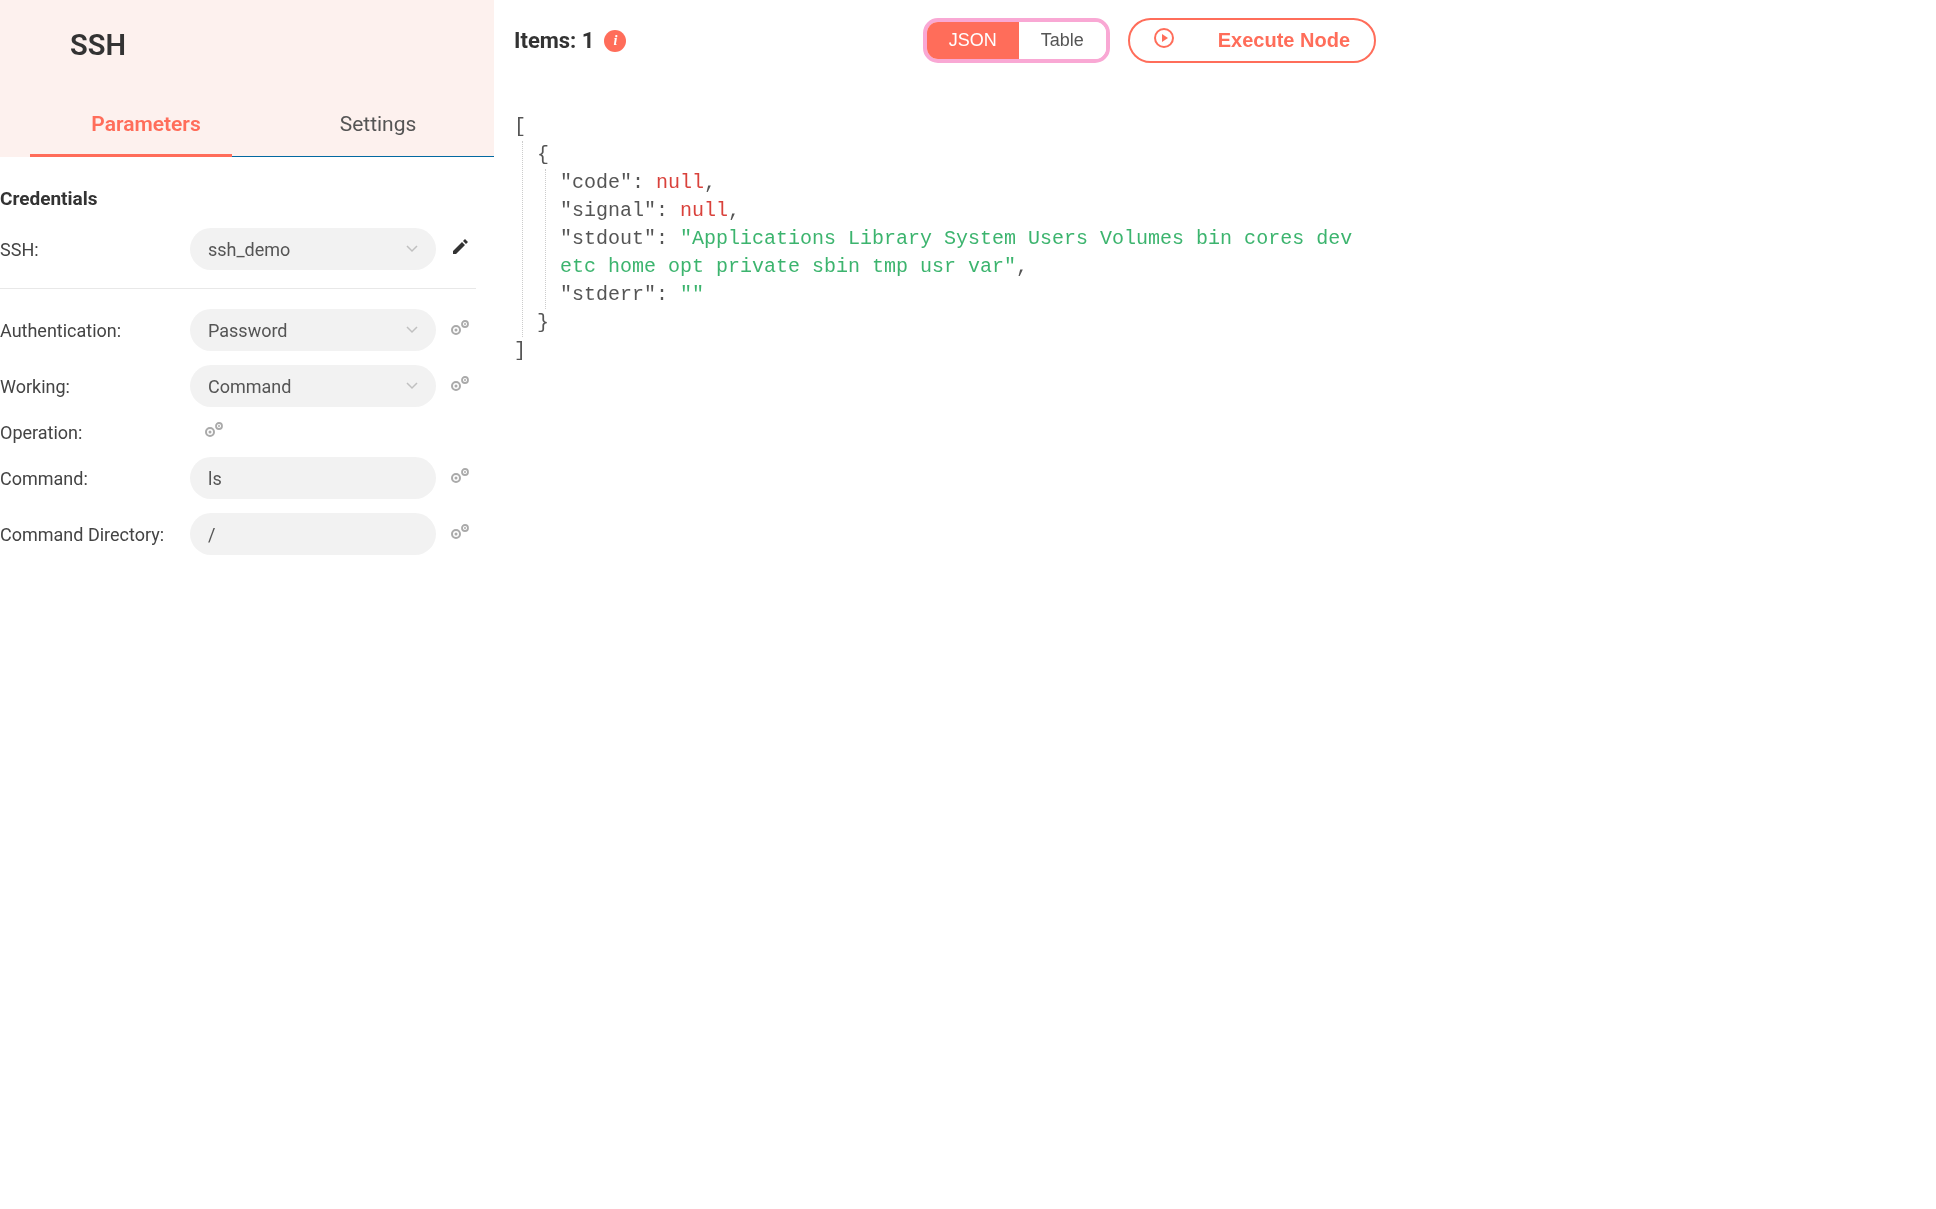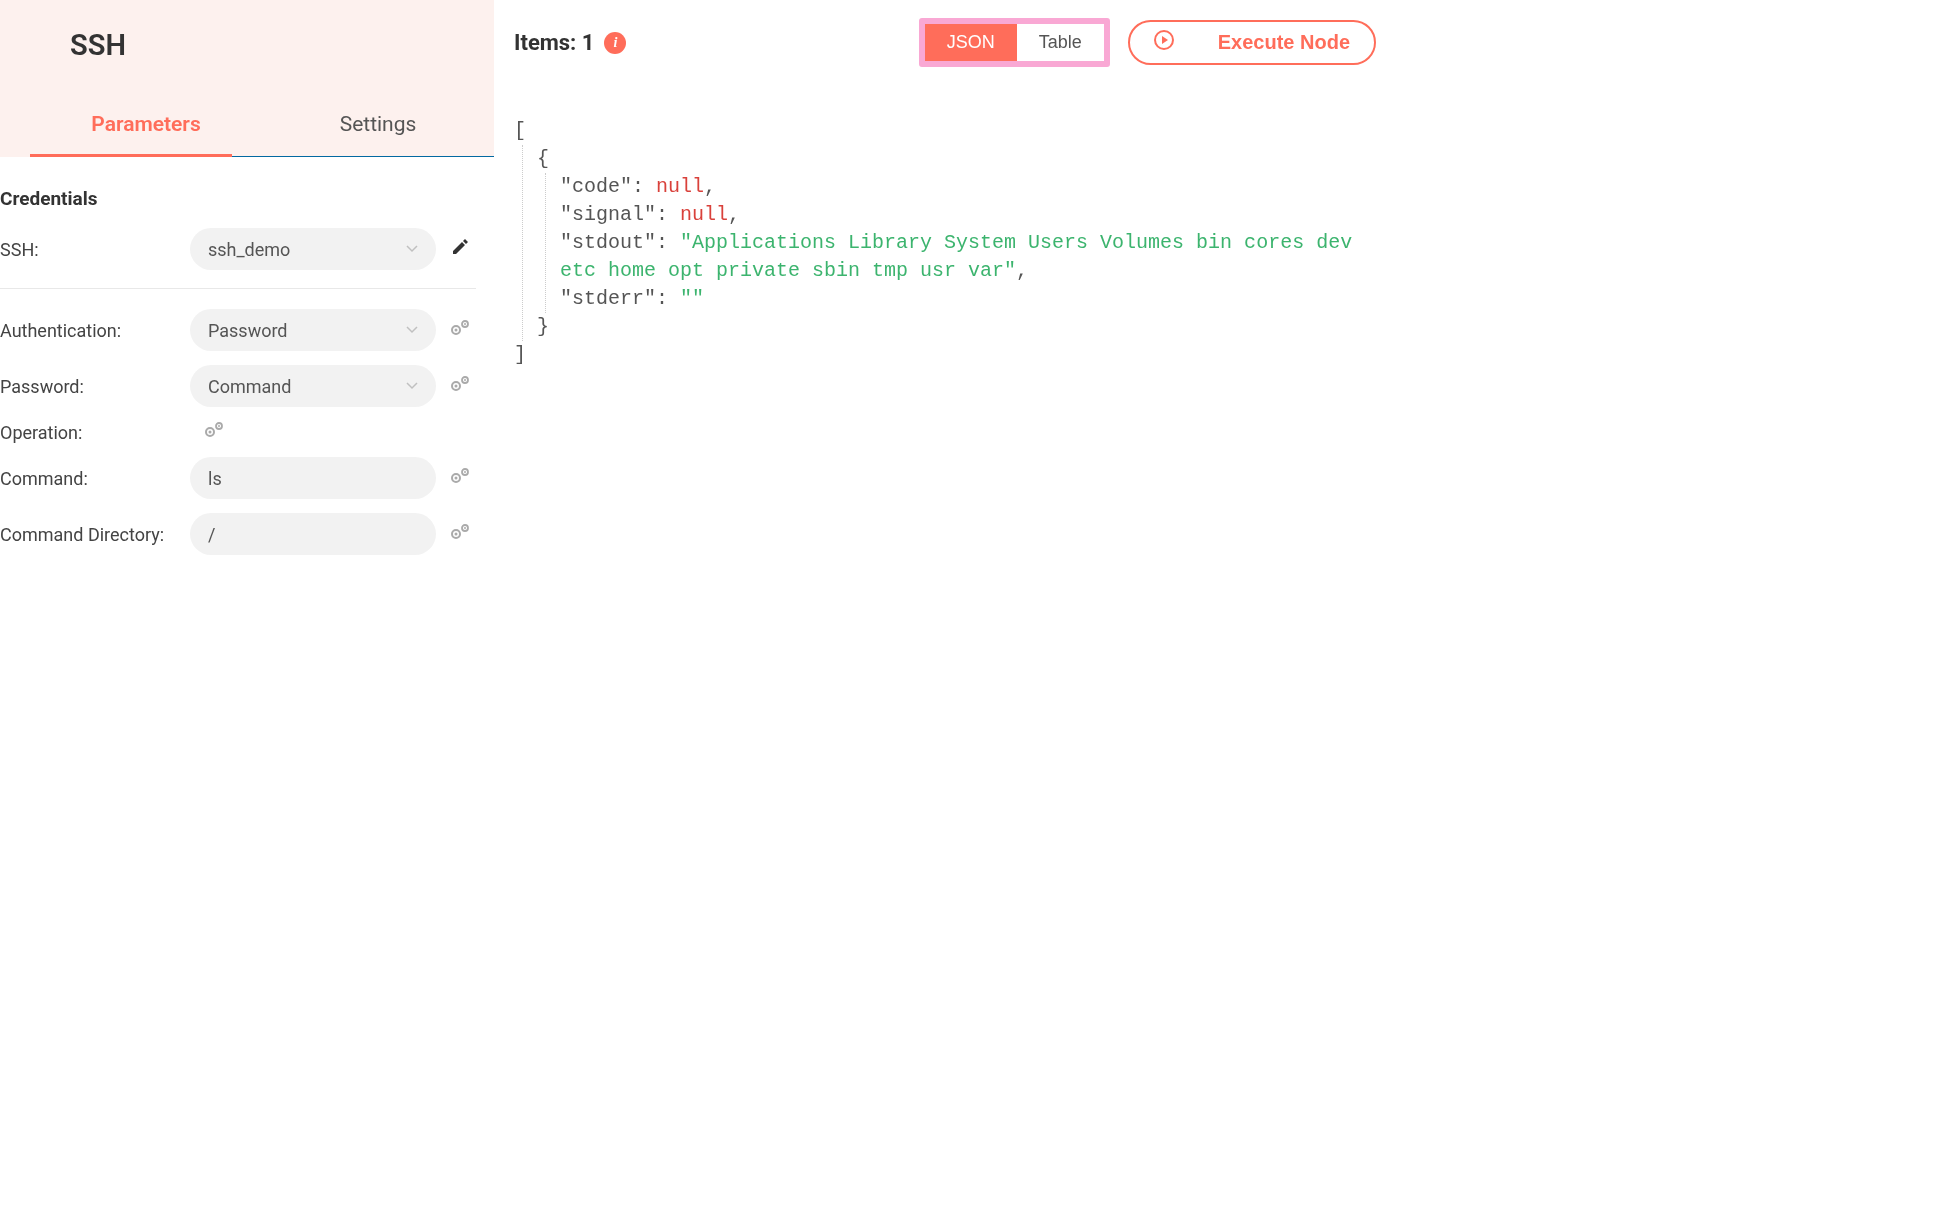--- a/index.html
+++ b/index.html
@@ -150,22 +150,22 @@
   font-weight: 700;
   display: flex;
   align-items: center;
   justify-content: center;
   cursor: pointer;
   font-style: italic;
   font-family: Georgia, serif;
 }
 .view-toggle {
   display: flex;
-  border: 6px solid #f9a8d4;
-  border-radius: 3px;
+  border: 4px solid #f9a8d4;
+  border-radius: 15px;
   overflow: hidden;
   margin-left: auto;
 }
 .view-btn {
   padding: 8px 22px;
   font-size: 18px;
   cursor: pointer;
   background: #fff;
   color: #555;
   border: none;
@@ -260,21 +260,21 @@
               <circle cx="7" cy="11" r="4" fill="none" stroke="#aaa" stroke-width="2"></circle>
               <circle cx="7" cy="11" r="1.5" fill="#aaa"></circle>
               <circle cx="16" cy="5" r="3" fill="none" stroke="#aaa" stroke-width="1.8"></circle>
               <circle cx="16" cy="5" r="1" fill="#aaa"></circle>
             </svg>
         </span>
       </div>
     </div>
 
     <div class="field-row">
-      <div class="field-label">Password:</div>
+      <div class="field-label">Working:</div>
       <div class="field-input">
         <span>Command</span>
         <span class="chevron-down">
           <svg width="12" height="8" viewBox="0 0 12 8">
               <path d="M1 1 L6 6 L11 1" stroke="#c0c0c0" stroke-width="1.5" fill="none"></path>
             </svg>
         </span>
       </div>
       <div class="field-action">
         <span class="gears-icon">

